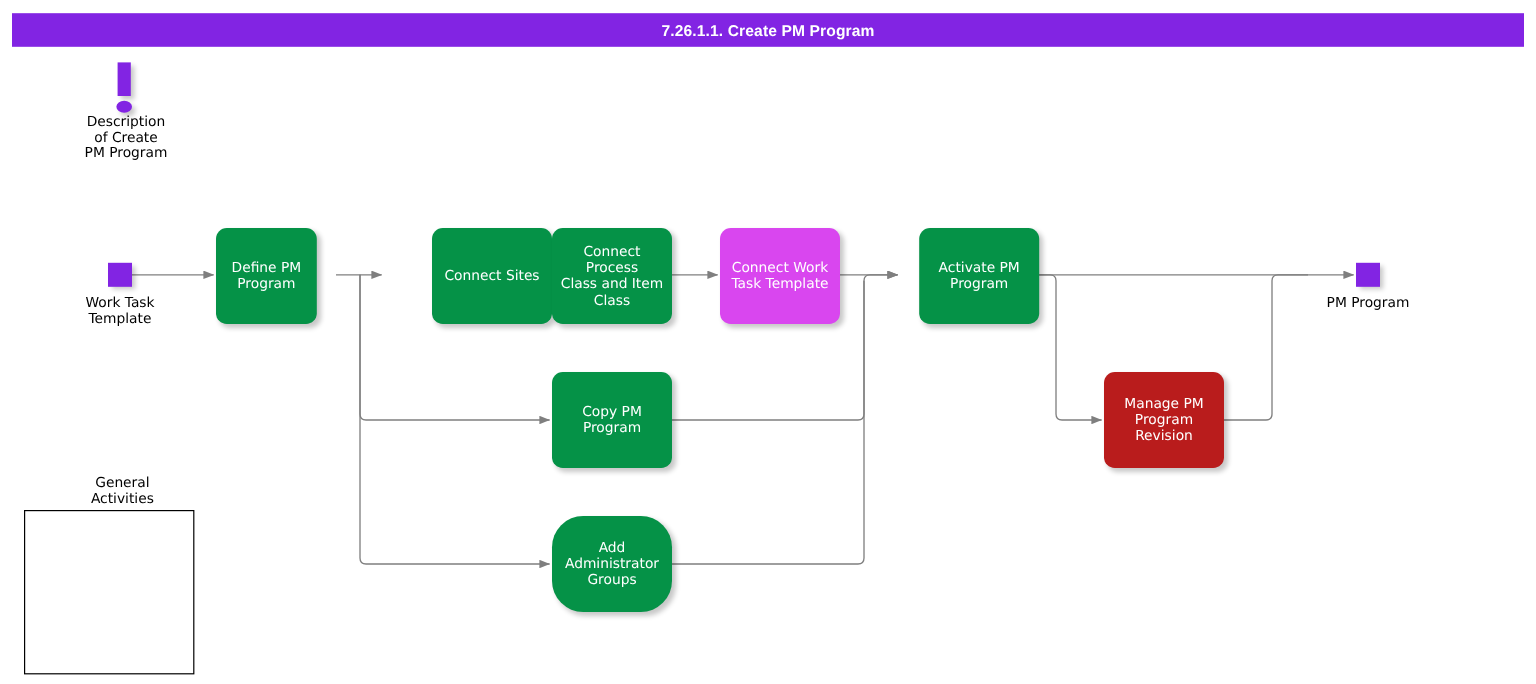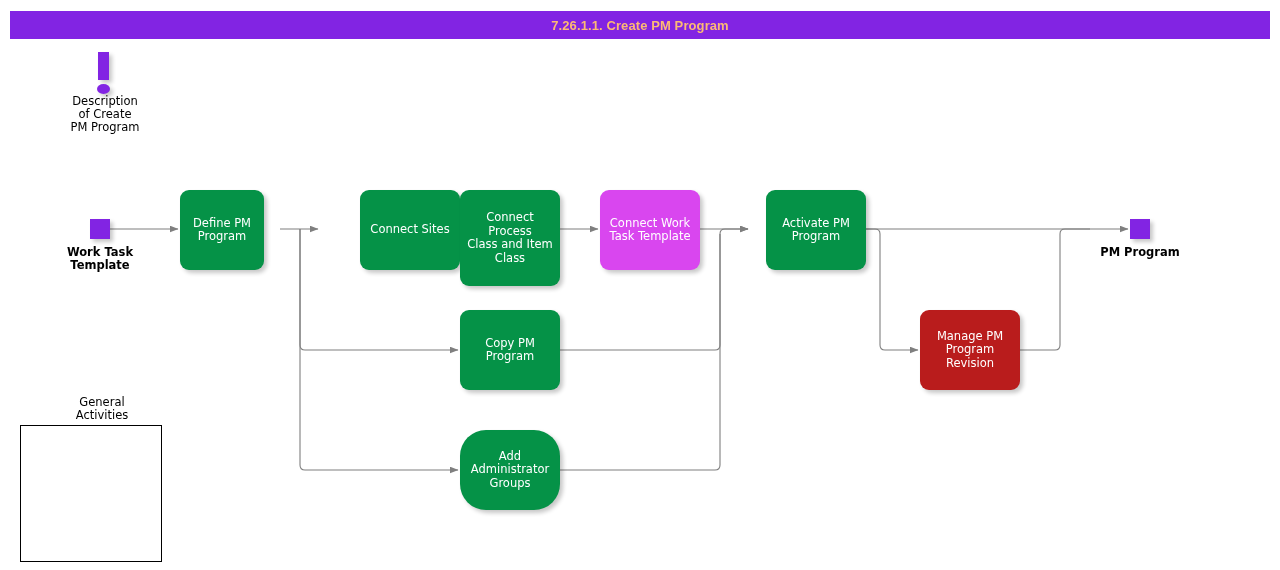--- a/index.html
+++ b/index.html
@@ -72,21 +72,20 @@
     box-shadow: 3px 3px 4px rgba(0,0,0,0.22);
   }
   .term-label {
     position: absolute;
     text-align: center;
     font-family: "DejaVu Sans", sans-serif;
     font-size: 11.5px;
     line-height: 13px;
     color: #000000;
     white-space: pre-line;
-    font-weight: bold;
   }
   
   .note-bar {
     position: absolute;
     width: 11px;
     height: 28px;
     background: #8224e3;
     box-shadow: 3px 3px 4px rgba(0,0,0,0.22);
   }
   .note-dot {
@@ -120,21 +119,21 @@
     line-height: 13px;
     color: #000000;
     white-space: pre-line;
   }
 </style>
 </head>
 <body>
 
 <div id="canvas">
 
-  <div class="titlebar" style="background: rgb(130, 36, 227); color: #fdba74;">
+  <div class="titlebar" style="background: rgb(130, 36, 227); color: #ffffff;">
     <span>7.26.1.1. Create PM Program</span>
   </div>
 
   <svg id="edges" viewBox="0 0 1280 570">
     <defs>
       <marker id="arrowhead" markerWidth="9" markerHeight="7" refX="8.5" refY="3.5" orient="auto" markerUnits="userSpaceOnUse">
         <path d="M0,0 L9,3.5 L0,7 Z" fill="#7f7f7f"></path>
       </marker>
     </defs>
     <g id="edge-group">
@@ -166,21 +165,21 @@
   <div class="term" style="left: 90px; top: 219px; background: rgb(130, 36, 227);"></div>
   <div class="term-label" style="left:40px; top:246px; width:120px;">Work Task
 Template</div>
 
   <div class="term" style="left: 1130px; top: 219px; background: rgb(130, 36, 227);"></div>
   <div class="term-label" style="left:1080px; top:246px; width:120px;">PM Program</div>
 
   <div class="node" style="left: 180px; top: 190px; width: 84px; height: 80px; background: rgb(5, 146, 71);">Define PM
 Program</div>
   <div class="node" style="left: 320px; top: 190px; width: 100px; height: 80px; background: rgb(5, 146, 71); margin-left: 40px;">Connect Sites</div>
-  <div class="node" style="left: 460px; top: 190px; width: 100px; height: 96px; background: rgb(5, 146, 71);">Connect Process
+  <div class="node" style="left: 460px; top: 190px; width: 100px; height: 80px; background: rgb(5, 146, 71);">Connect Process
 Class and Item
 Class</div>
   <div class="node" style="left: 600px; top: 190px; width: 100px; height: 80px; background: #d946ef;">Connect Work
 Task Template</div>
   <div class="node" style="left: 750px; top: 190px; width: 100px; height: 80px; background: rgb(5, 146, 71); margin-left: 16px;">Activate PM
 Program</div>
   <div class="node" style="left: 460px; top: 310px; width: 100px; height: 80px; background: rgb(5, 146, 71);">Copy PM
 Program</div>
   <div class="node" style="left: 460px; top: 430px; width: 100px; height: 80px; background: rgb(5, 146, 71); border-radius: 26px;">Add
 Administrator

